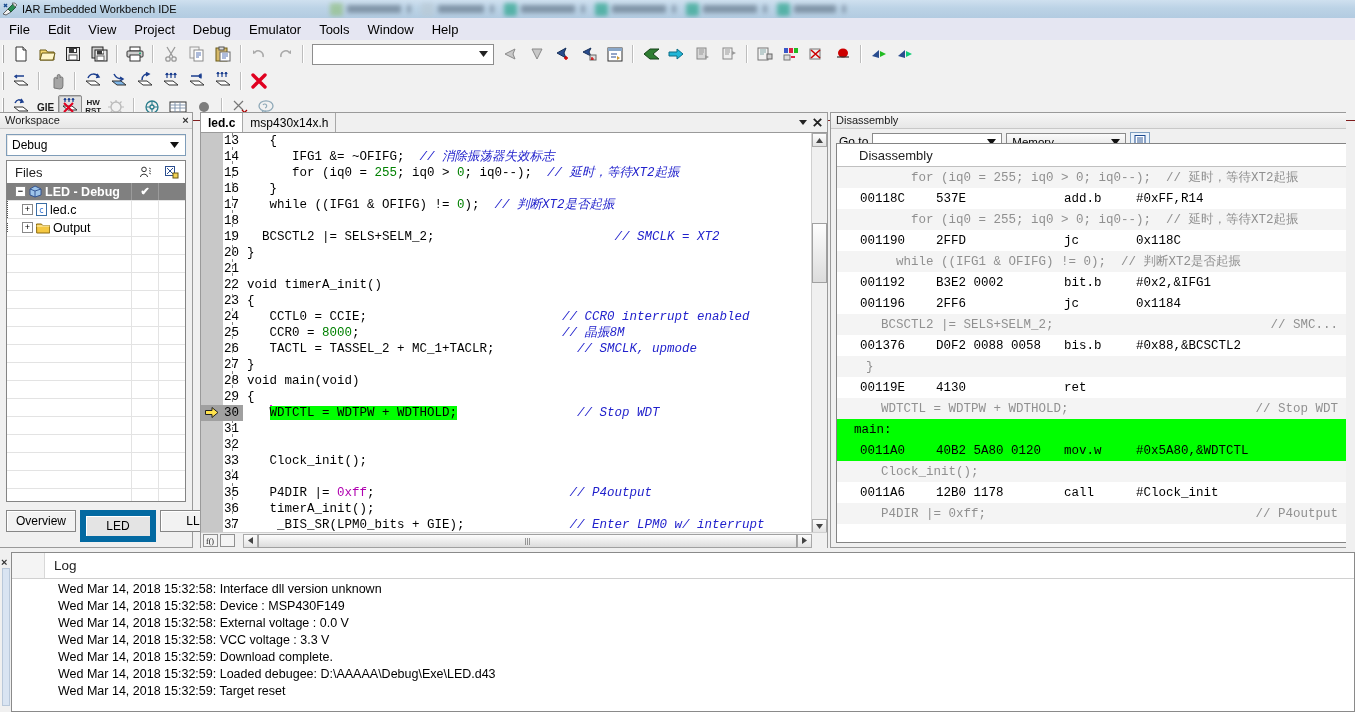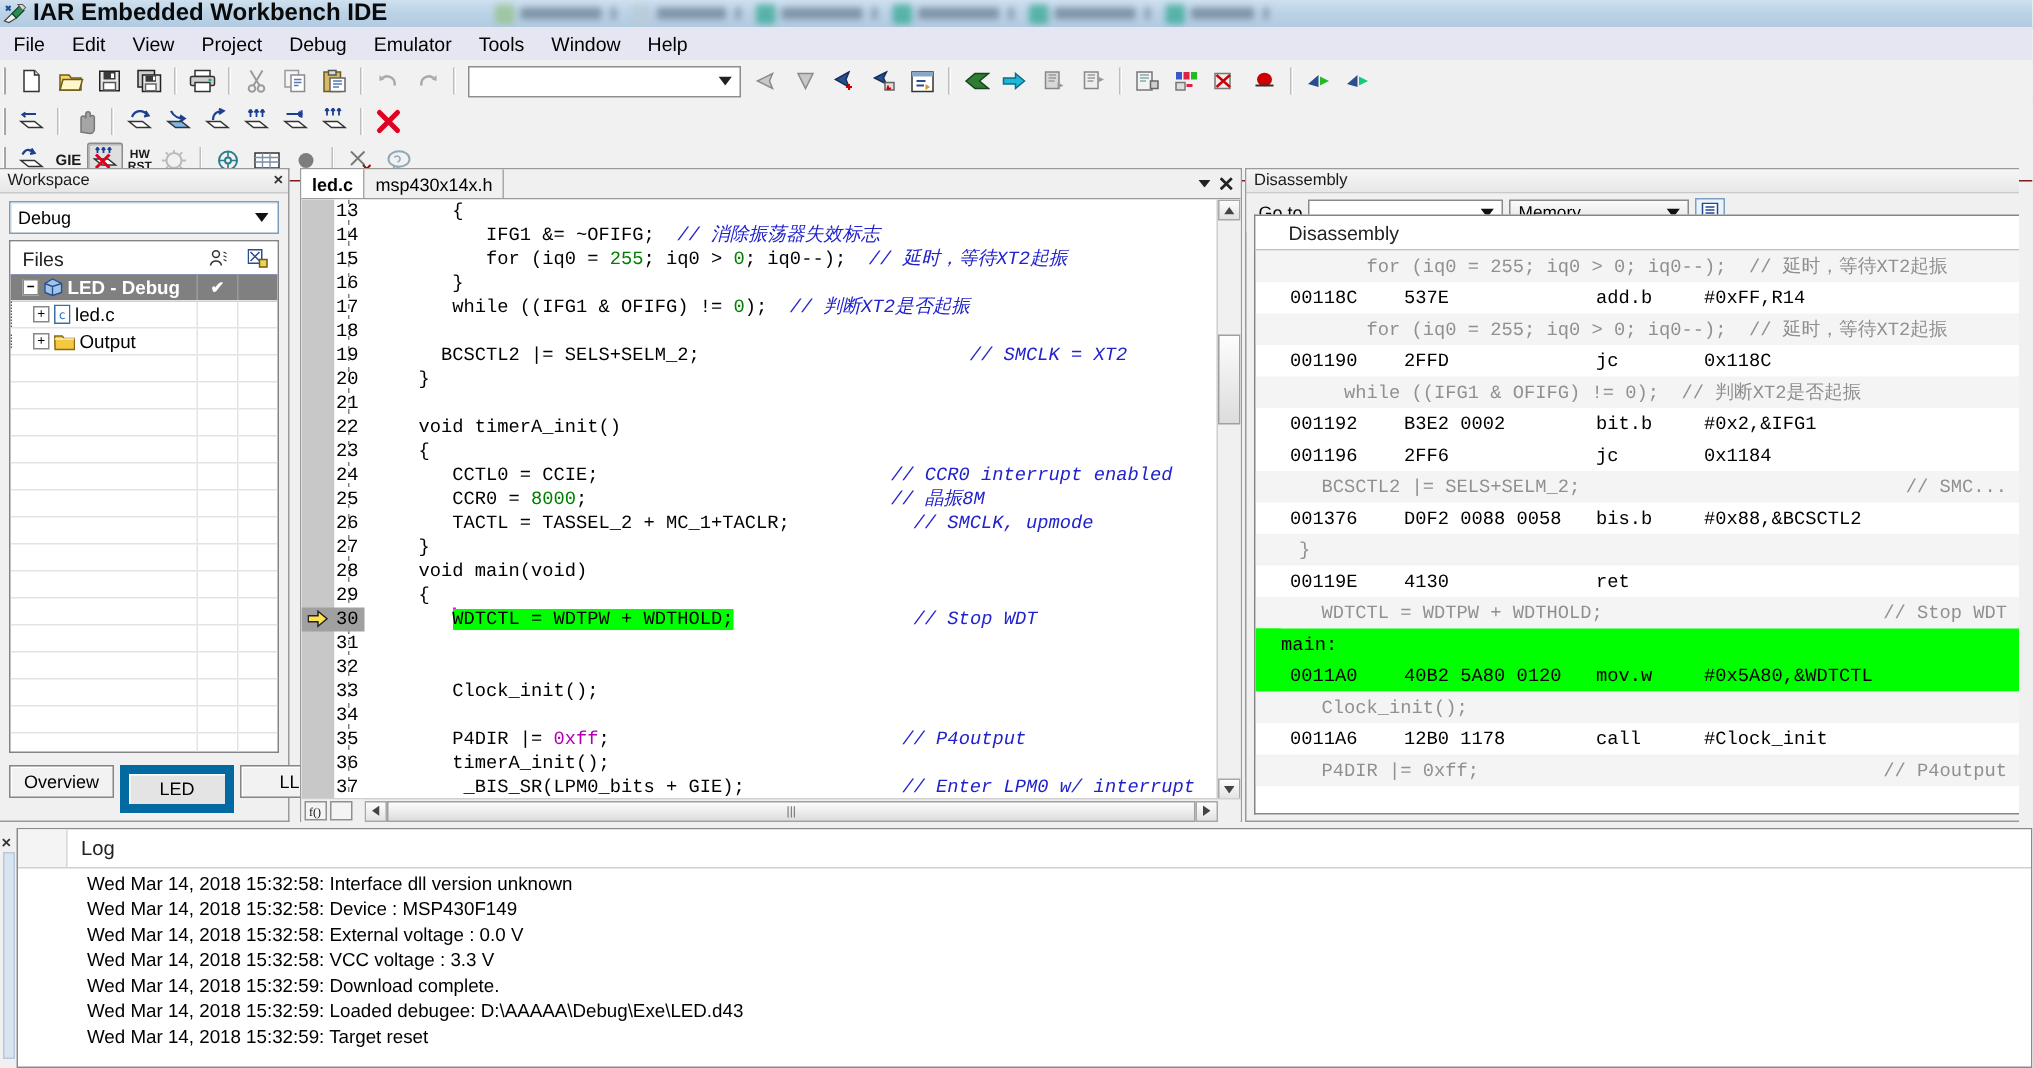--- a/index.html
+++ b/index.html
@@ -18,21 +18,21 @@
     background:linear-gradient(to bottom,#cfe0ef 0%,#bcd3e6 45%,#b2cbe1 100%);
     border-bottom:1px solid #7a93ab;
     display:flex;align-items:center;
     overflow:hidden;
   }
   .titlebar .app-icon{
     width:16px;height:14px;margin-left:2px;margin-right:4px;
     position:relative;flex:0 0 auto;
   }
   .titlebar .title-text{
-    font-size:16px;color:#0a0a0a;font-weight:700;white-space:nowrap;
+    font-size:11px;color:#0a0a0a;font-weight:400;white-space:nowrap;
   }
   .tb-ghost{
     position:absolute;top:0;height:18px;display:flex;align-items:center;
     filter:blur(2.3px);opacity:.62;
   }
   .tb-ghost .gi{width:13px;height:13px;margin-right:4px;border-radius:2px;}
   .tb-ghost .gt{width:54px;height:8px;background:#5f7184;border-radius:1px;margin-right:6px;}
   .tb-ghost .gd{width:4px;height:8px;background:#6d7f91;margin-right:10px;}
 
   
@@ -180,21 +180,21 @@
   }
   .ed-fold .dash{
     position:absolute;left:9px;top:0;bottom:0;width:1px;
     background:repeating-linear-gradient(to bottom,#808080 0 3px,transparent 3px 7px);
   }
   .code{
     position:absolute;left:0;top:0;right:0;bottom:0;
     font-family:"Liberation Mono","DejaVu Sans Mono",monospace;
     font-size:12.5px;line-height:16px;white-space:pre;
   }
-  .cline{height:16px;display:flex;align-items:center;position:relative;gap:32px;}
+  .cline{height:16px;display:flex;align-items:center;position:relative;}
   .cnum{
     width:42px;text-align:right;padding-right:4px;color:#000;
     flex:0 0 auto;box-sizing:border-box;z-index:2;
   }
   .cline.cur .cnum{background:#a0a0a0;color:#000;}
   .ctext{flex:1 1 auto;padding-left:4px;color:#000;}
   .num{color:#008000;}
   .hexn{color:#b000b0;}
   .cm{color:#2222cc;font-style:italic;}
   .hl{background:#00ff00;}

